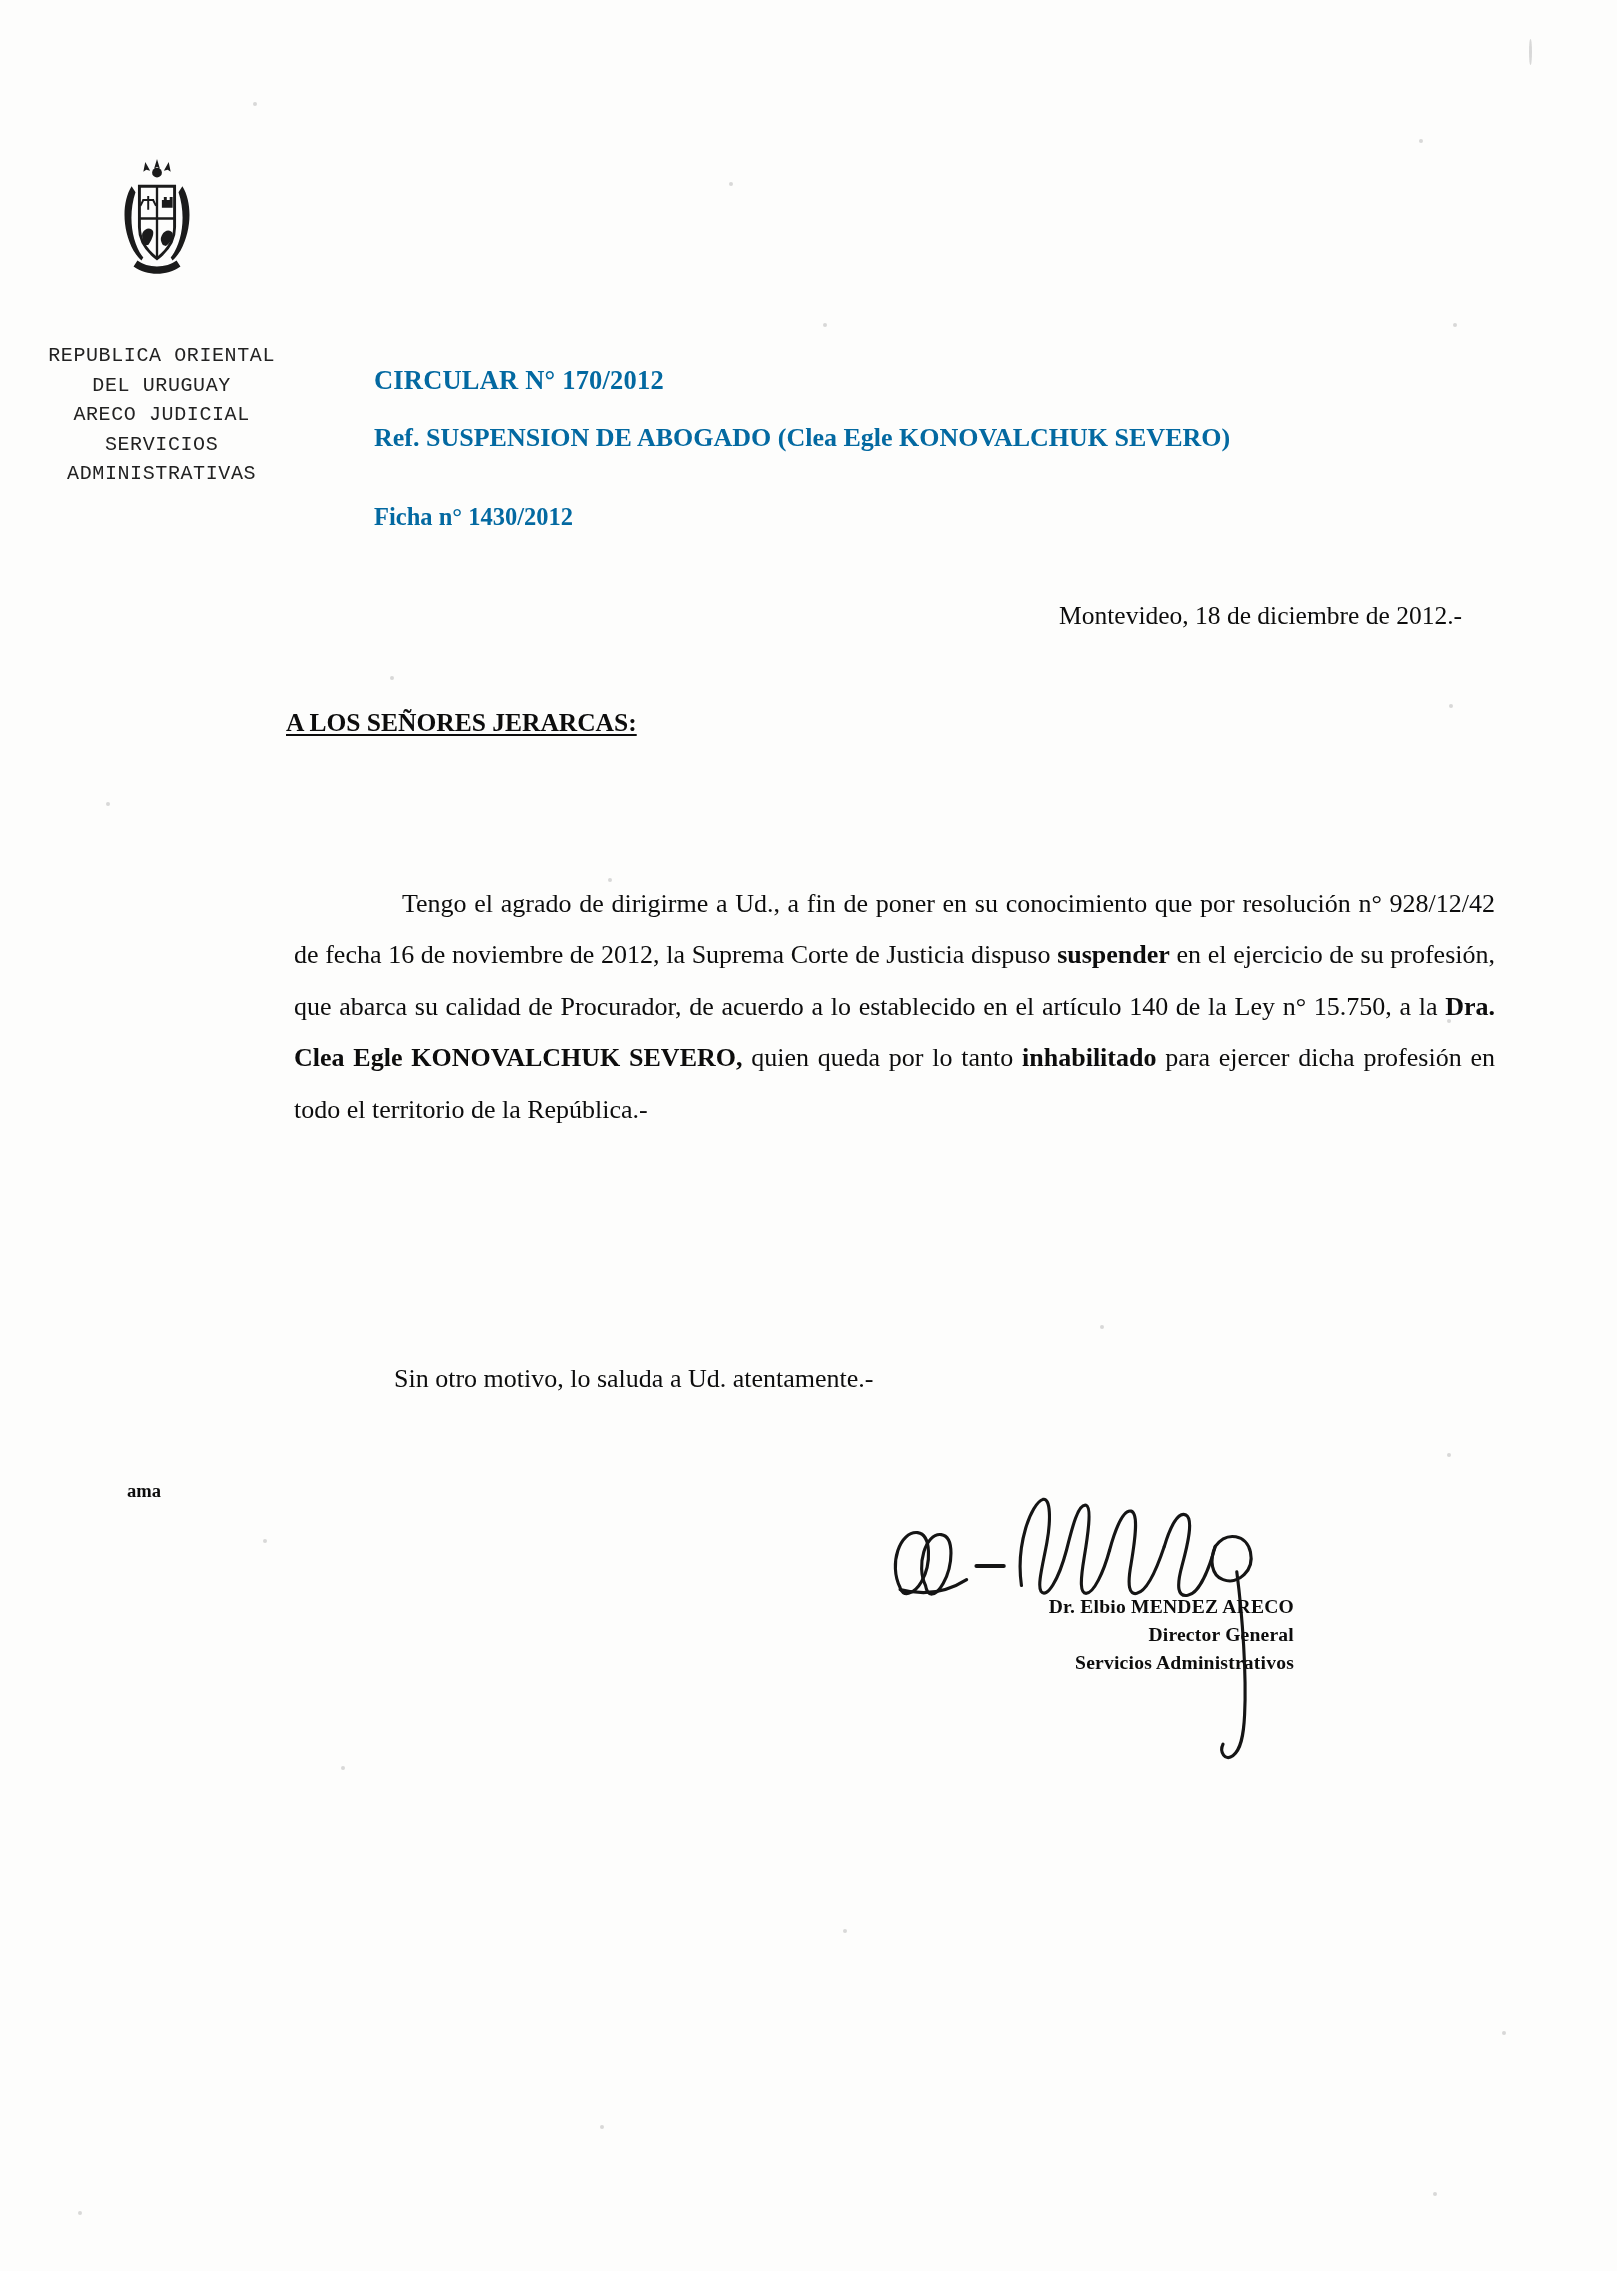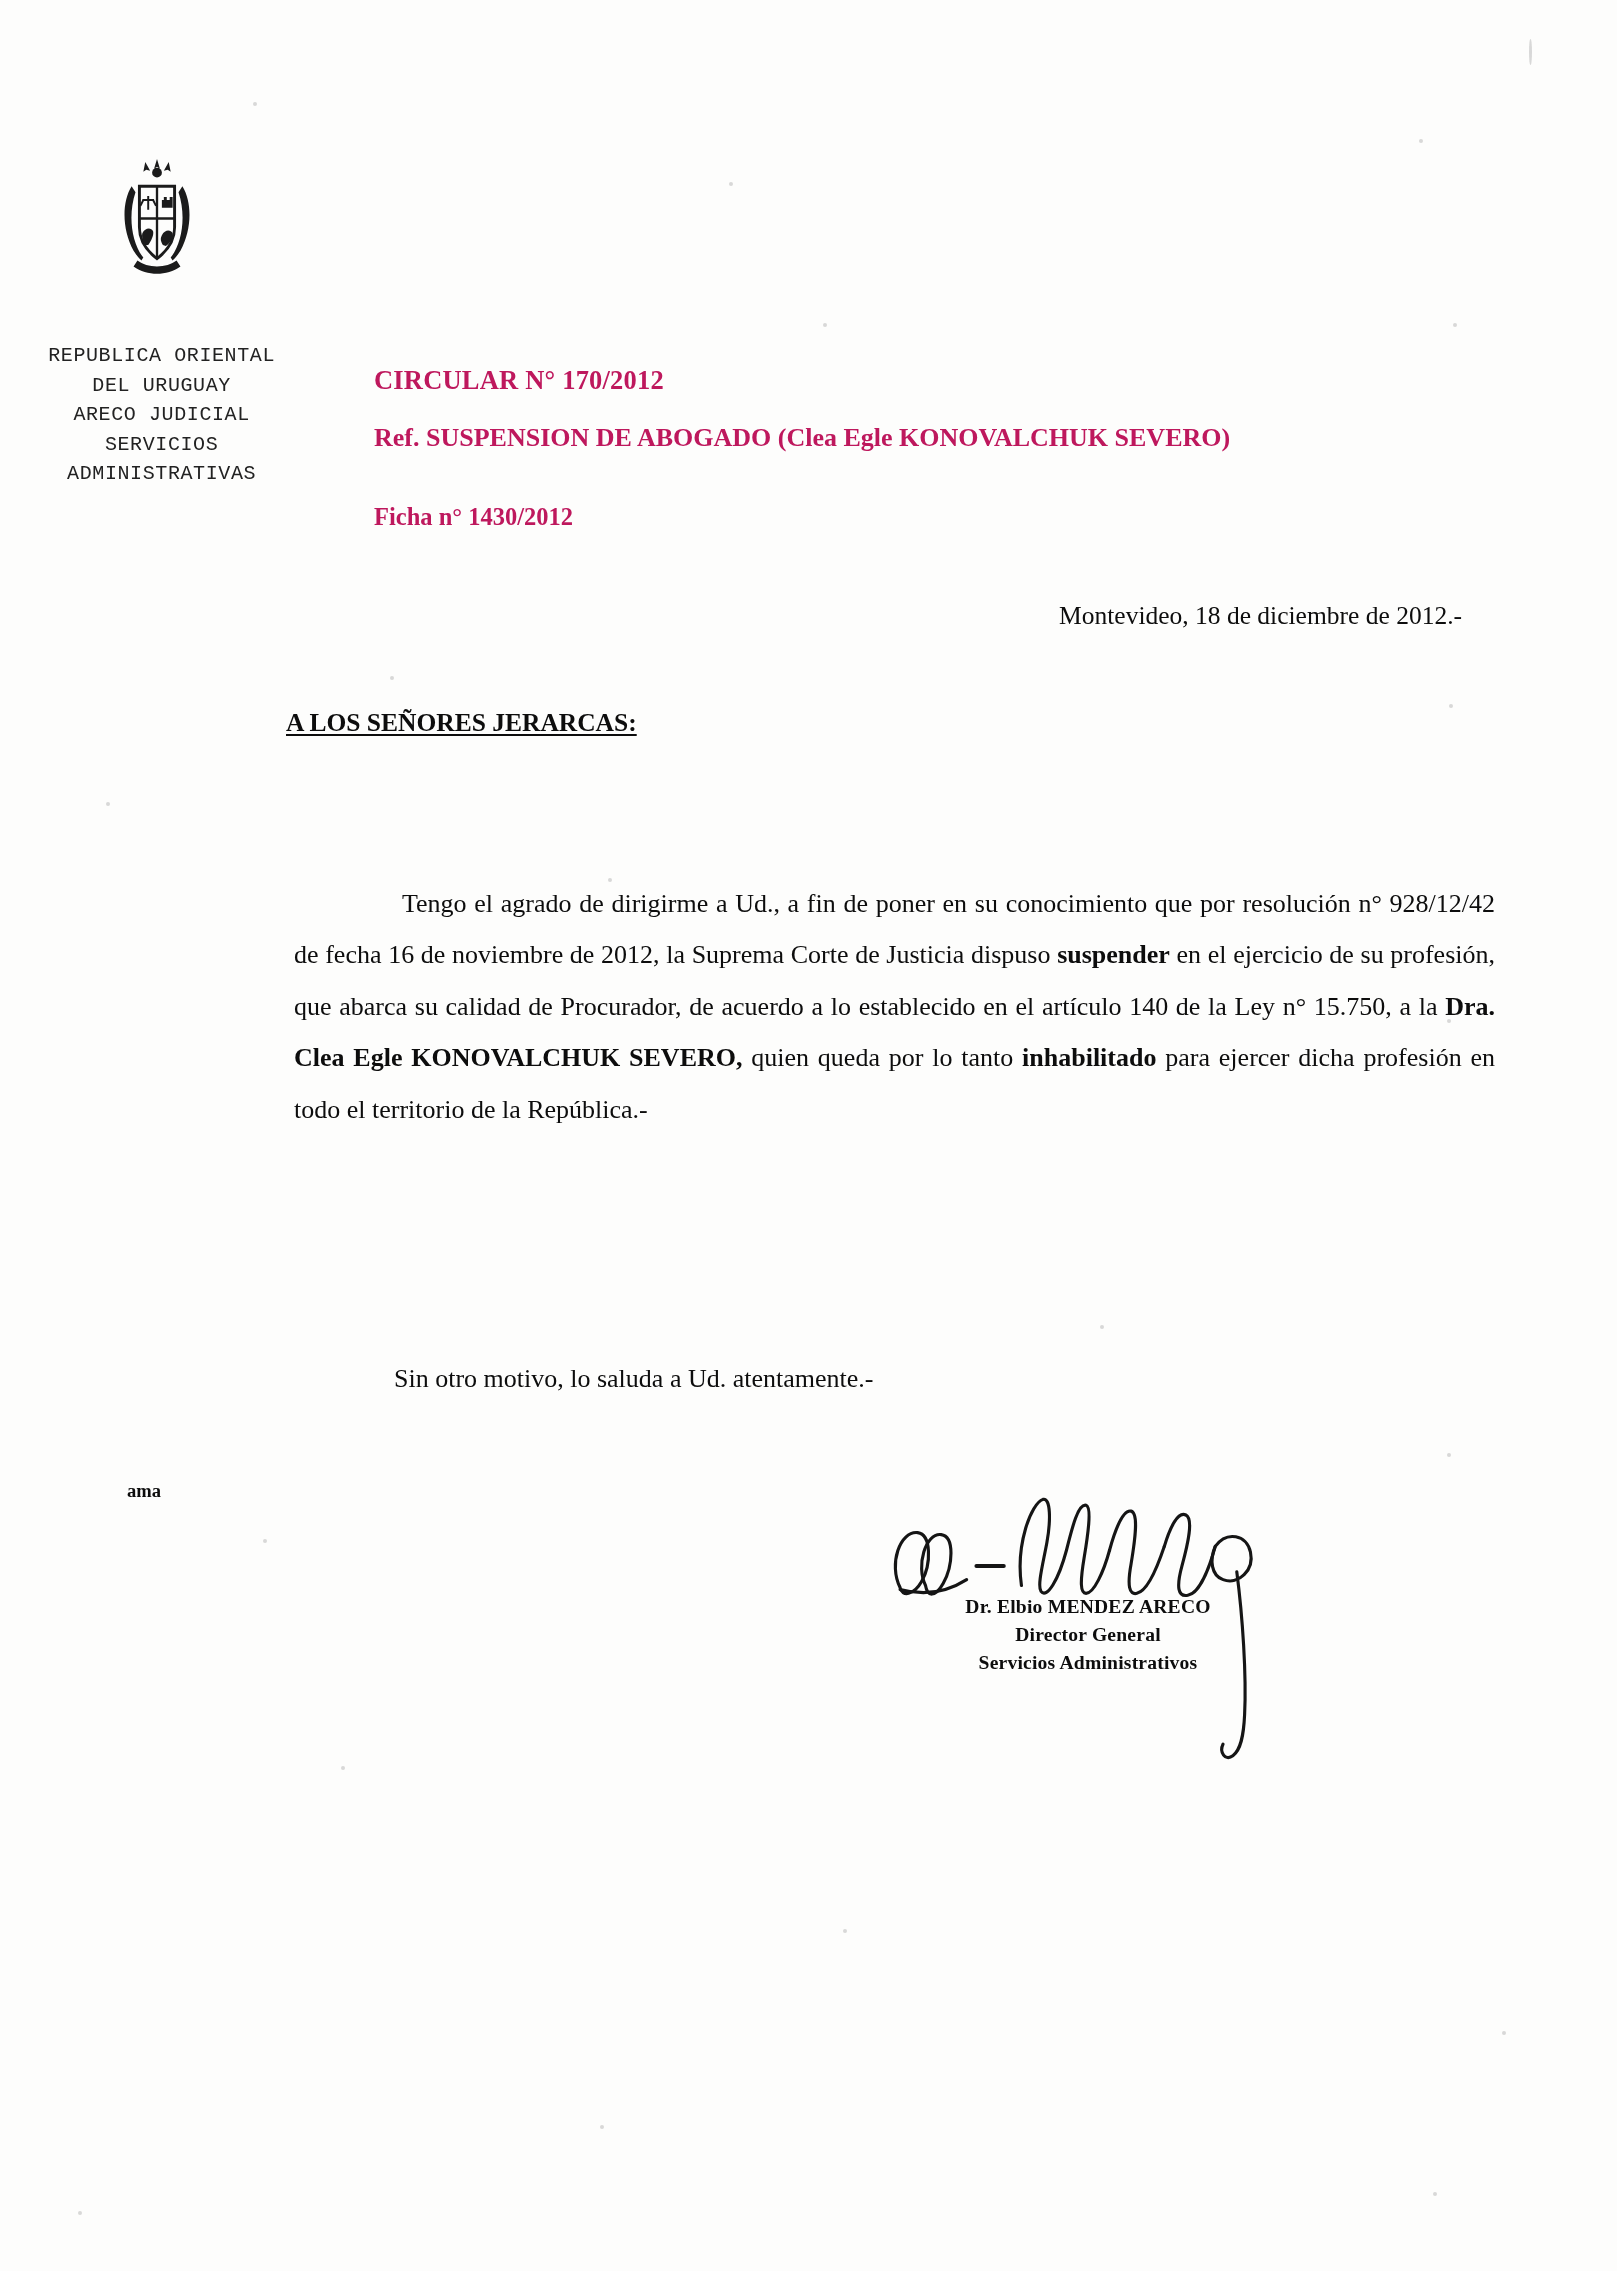--- a/index.html
+++ b/index.html
@@ -50,21 +50,21 @@
     line-height: 1.48;
     color: #222;
   }
   .org-block div { white-space: nowrap; }
 
   
   .hdr {
     position: absolute;
     left: 374px;
     font-weight: bold;
-    color: #be185d;
+    color: #0369a1;
   }
   .hdr-1 { top: 365px; font-size: 26.5px; letter-spacing: 0.2px; }
   .hdr-2 { top: 423px; font-size: 26px; }
   .hdr-3 { top: 482px; font-size: 24.5px; margin-top: 21px; }
 
   .place-date {
     position: absolute;
     right: 155px;
     top: 601px;
     font-size: 25.5px;
@@ -121,21 +121,21 @@
     width: 412px;
     height: 323px;
   }
   .sig-wrap svg { width: 100%; height: 100%; display: block; }
 
   .sig-lines {
     position: absolute;
     left: 882px;
     top: 1593px;
     width: 412px;
-    text-align: center;
+    text-align: right;
     font-size: 19.6px;
     font-weight: bold;
     line-height: 1.42;
     letter-spacing: 0.2px;
   }
 </style>
 </head>
 <body>
 
 <div class="page">

